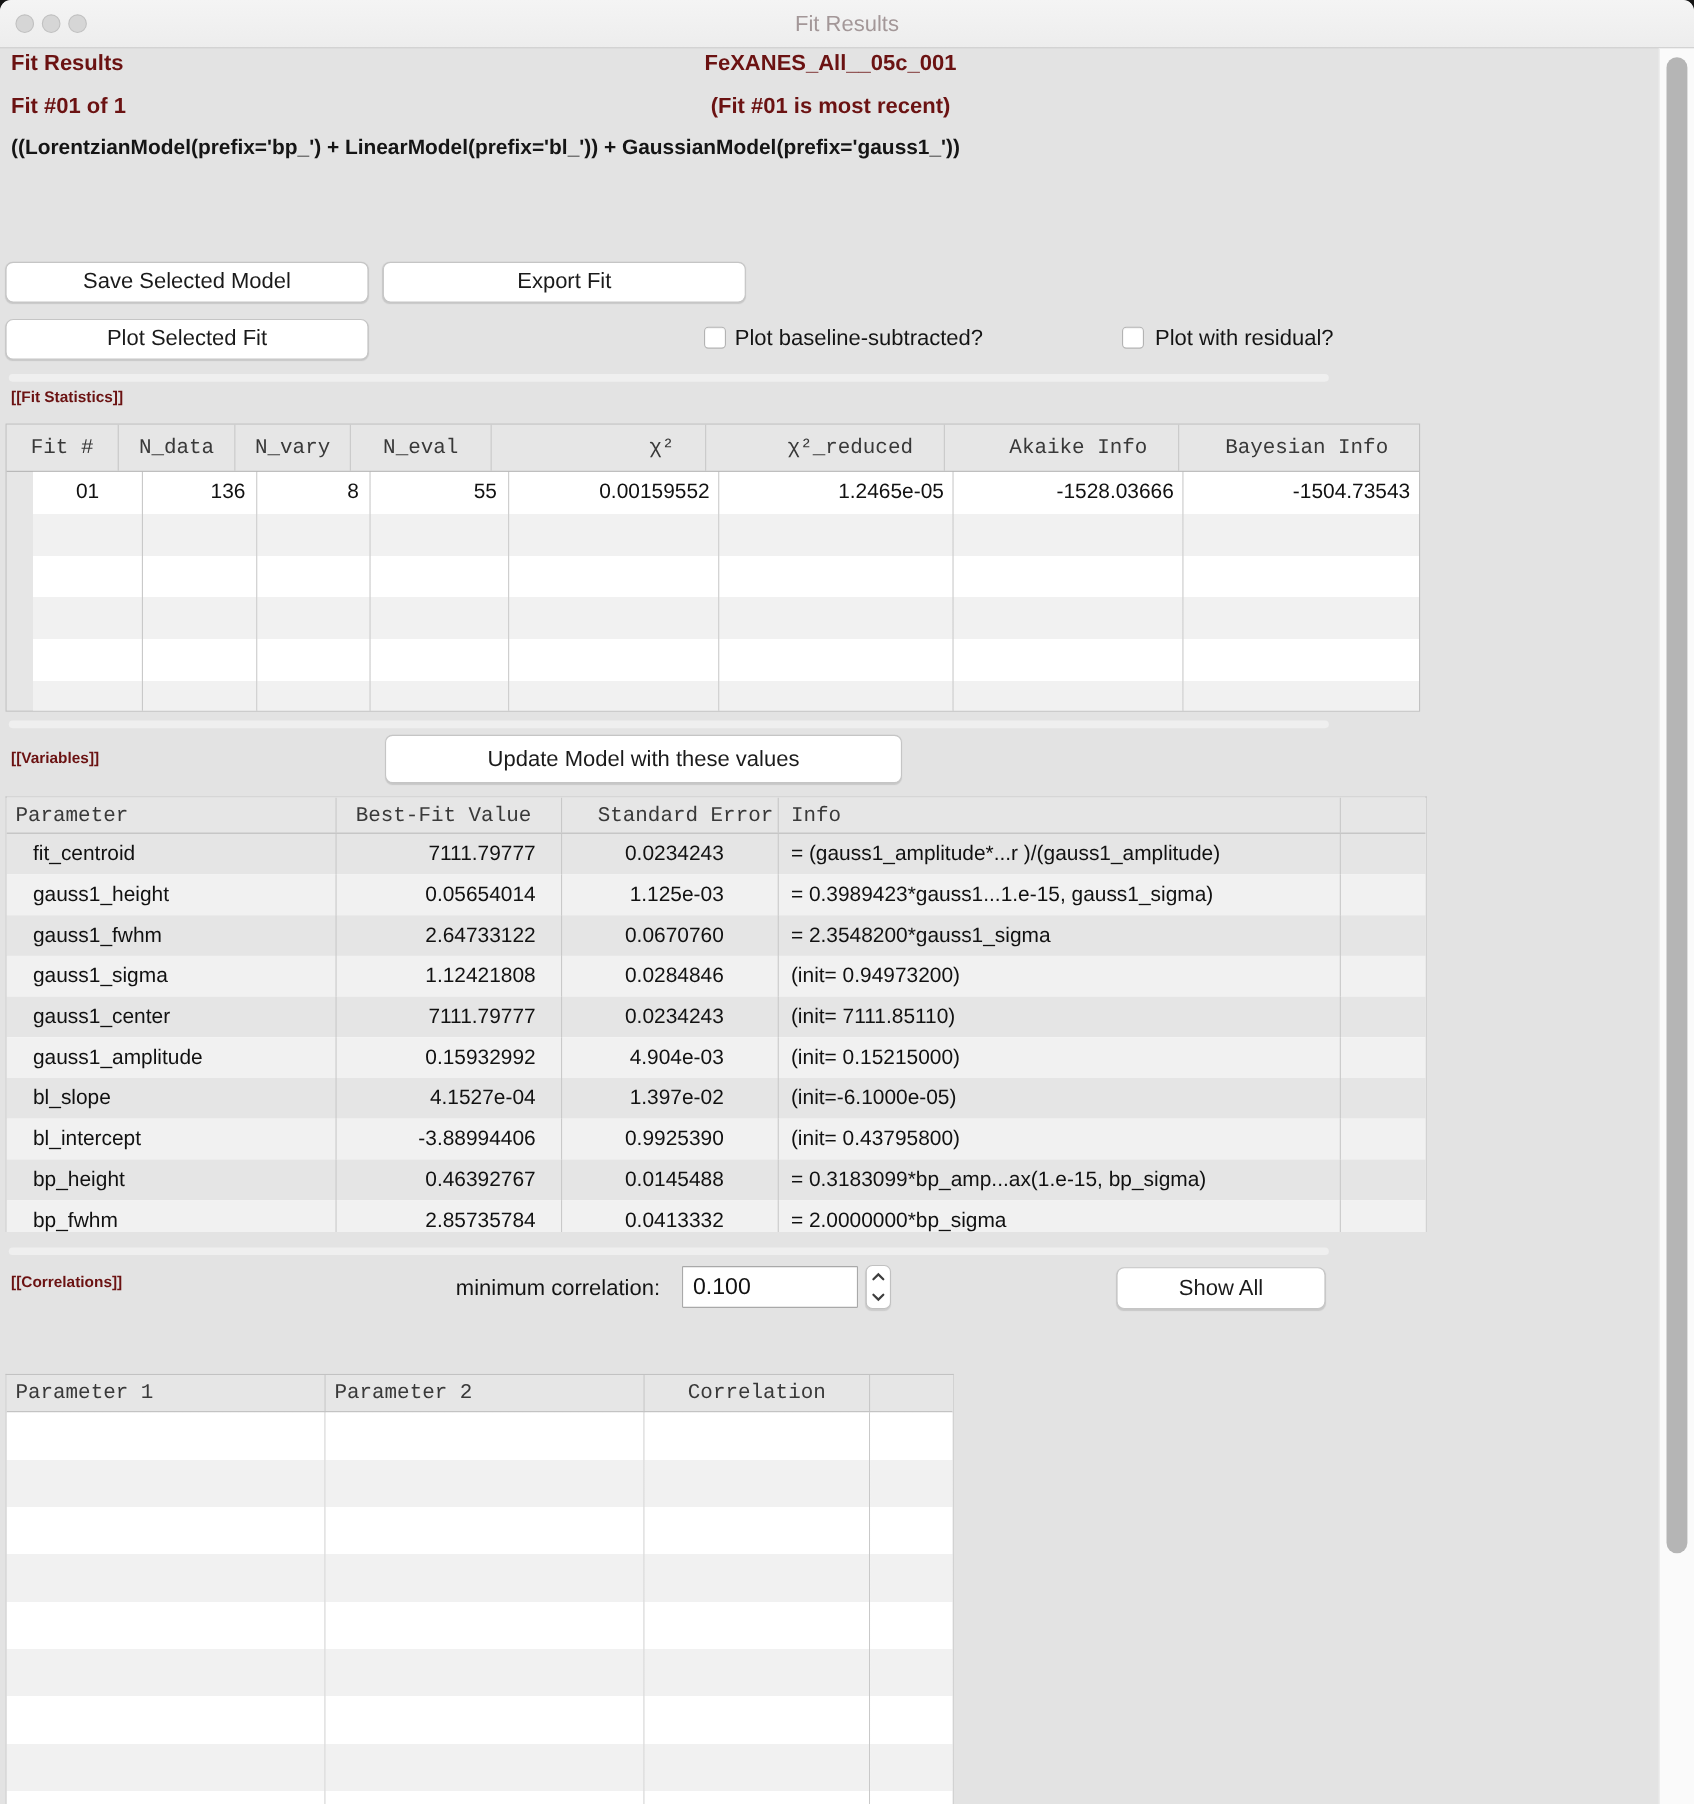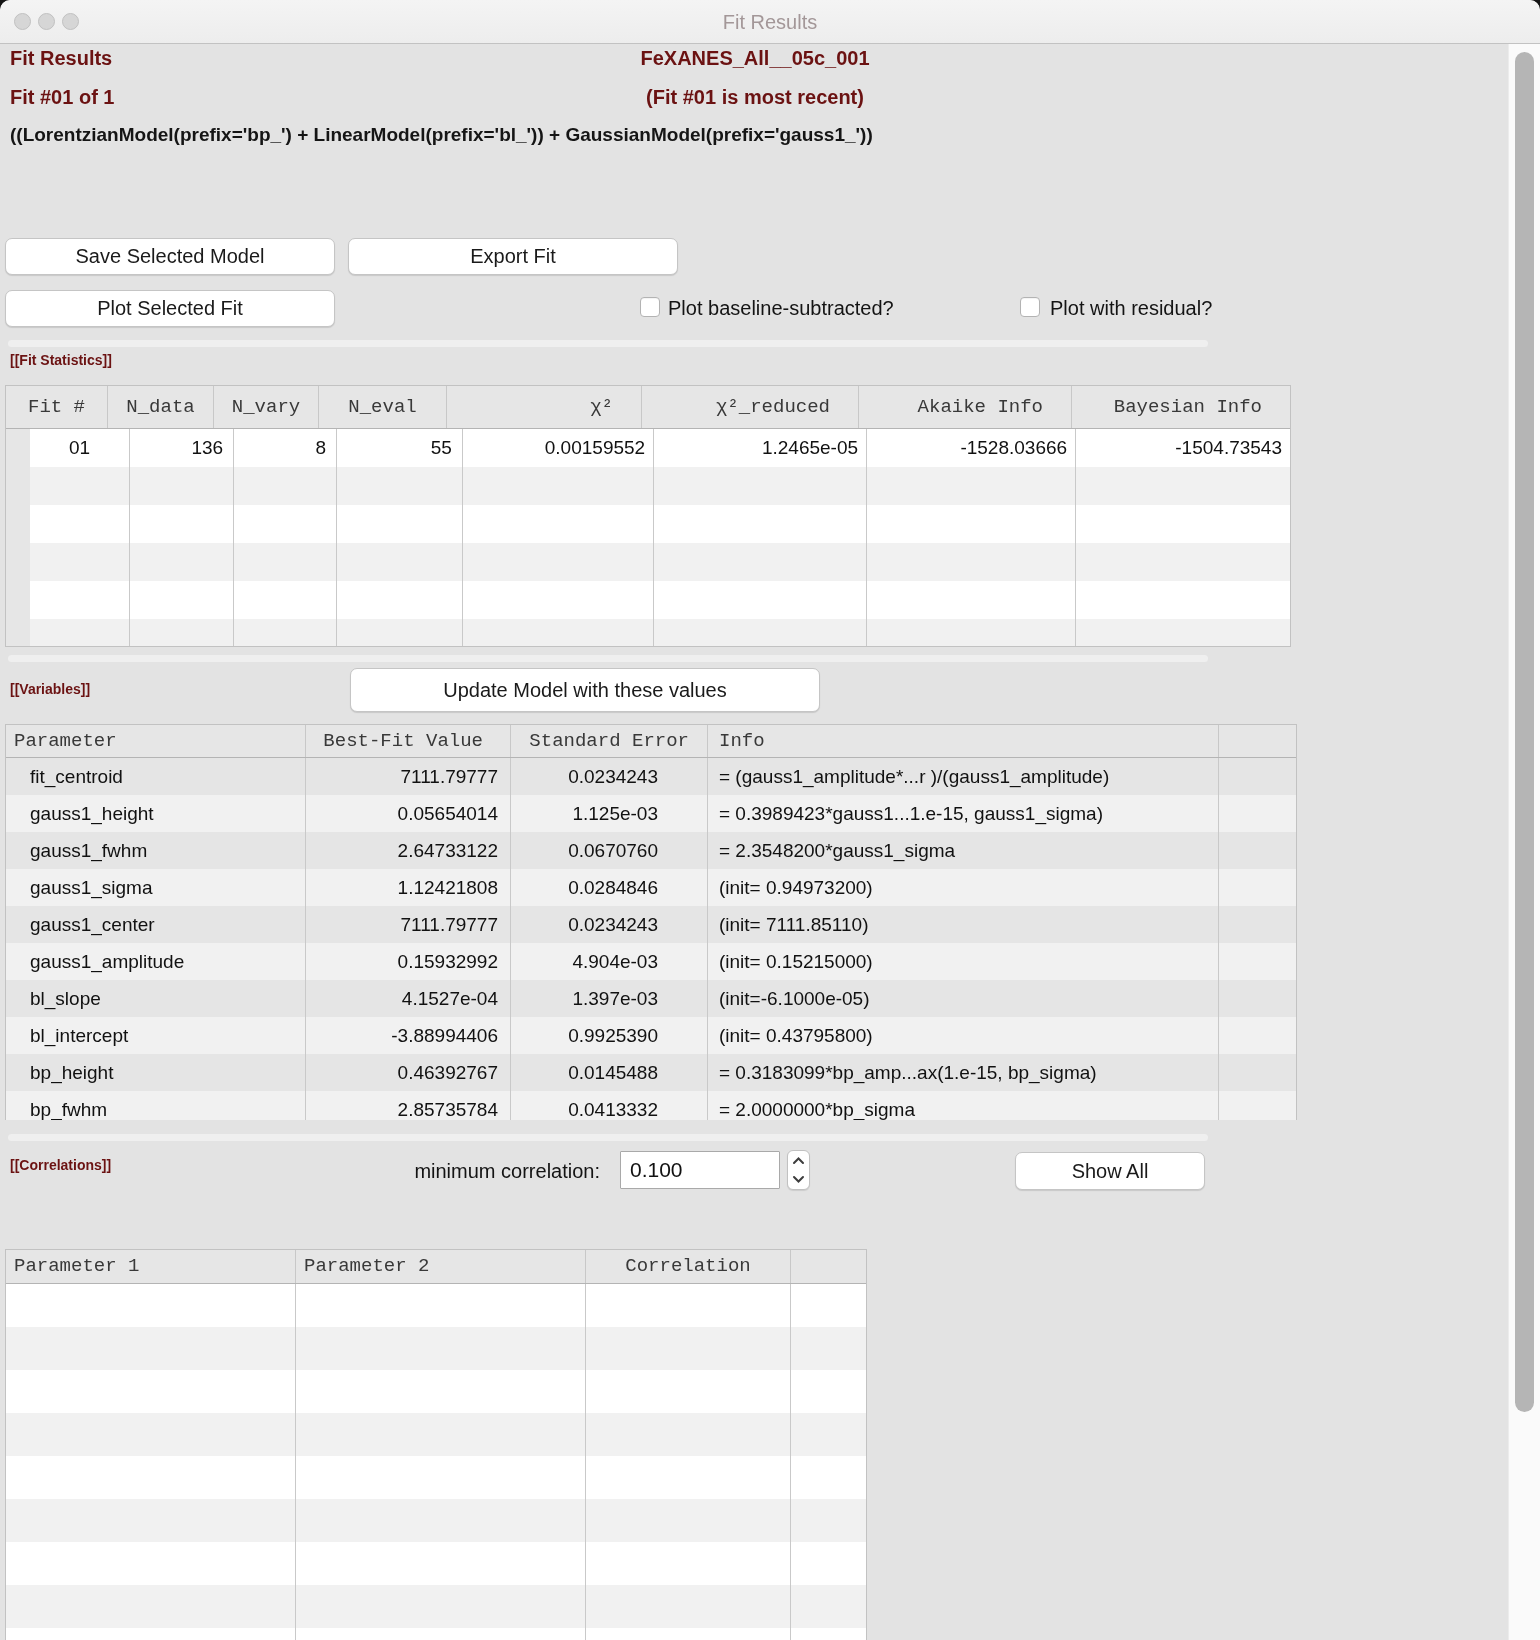--- a/index.html
+++ b/index.html
@@ -49,21 +49,21 @@
   
   .tbl { border:1px solid #c2c2c2; background:#e6e6e6; }
   .thead { display:flex; border-bottom:1px solid #b4b4b4; color:#393939; font-size:19px; }
   .thead .cell { border-right:1px solid #c8c8c8; height:100%; overflow:hidden; white-space:nowrap;font-family:Liberation Mono, monospace; }
   .thead .cell.last { border-right:none; }
   .hc { text-align:center; }
   .hr28 { text-align:right; padding-right:28px; }
   .hl8 { padding-left:8px; }
   .hl11 { padding-left:11px; }
   .hr27 { text-align:right; padding-right:27px; }
-  .hr14 { text-align:right; padding-right:18px; }
+  .hr14 { text-align:right; padding-right:4px; }
 
   
   #stats-table { left:5px; top:385px; width:1286px; }
   #stats-table .thead { height:43px; line-height:42px; }
   .stats-body { display:flex; height:217px;padding-left:24px; }
   .stats-col { height:100%; border-right:1px solid #c9c9c9;
     background: repeating-linear-gradient(180deg,#ffffff 0px,#ffffff 38px,#f1f1f1 38px,#f1f1f1 76px);
     font-size:19px; color:#111; }
   .stats-col.last { border-right:none; }
   .stats-val { height:38px; line-height:38px; white-space:nowrap; }
@@ -74,21 +74,21 @@
 
   
   #vars-table { left:5px; top:724px; width:1292px; height:396px; overflow:hidden; border-bottom:none; background:#fff; }
   #vars-table .thead { height:33px; line-height:32px; background:#e6e6e6; }
   .vrow { display:flex; height:37px; line-height:37px; font-size:19px; color:#111; background:#e5e5e5; }
   .vrow.alt { background:#f1f1f1; }
   .vrow .cell { border-right:1px solid #c9c9c9; height:100%; overflow:hidden; white-space:nowrap; }
   .vrow .cell.last { border-right:none; }
   .vc1{width:300px}.vc2{width:205px}.vc3{width:197px}.vc4{width:511px}.vc5{width:77px}
   .cell-param { padding-left:24px; }
-  .cell-best  { text-align:right; padding-right:12px; }
+  .cell-best  { text-align:right; padding-right:23px; }
   .cell-std   { text-align:right; padding-right:49px; }
   .cell-info  { padding-left:11px; }
 
   
   #min-corr-input { left:620px; top:1151px; width:160px; height:38px;
     border:1px solid #a9a9a9; background:#ffffff; font-family:"Liberation Sans",sans-serif;
     font-size:21px; color:#111; padding-left:9px; border-radius:1px; }
   #stepper { left:787px; top:1150px; width:23px; height:40px; background:#ffffff;
     border:1px solid #c1c1c1; border-radius:6px; box-shadow:0 1px 1px rgba(0,0,0,0.1);
     display:flex; flex-direction:column; }
@@ -227,21 +227,21 @@
     <div class="vrow alt">
       <div class="cell vc1 cell-param">gauss1_amplitude</div>
       <div class="cell vc2 cell-best">0.15932992</div>
       <div class="cell vc3 cell-std">4.904e-03</div>
       <div class="cell vc4 cell-info">(init= 0.15215000)</div>
       <div class="cell vc5 last"></div>
     </div>
     <div class="vrow">
       <div class="cell vc1 cell-param">bl_slope</div>
       <div class="cell vc2 cell-best">4.1527e-04</div>
-      <div class="cell vc3 cell-std">1.397e-03</div>
+      <div class="cell vc3 cell-std">1.397e-02</div>
       <div class="cell vc4 cell-info">(init=-6.1000e-05)</div>
       <div class="cell vc5 last"></div>
     </div>
     <div class="vrow alt">
       <div class="cell vc1 cell-param">bl_intercept</div>
       <div class="cell vc2 cell-best">-3.88994406</div>
       <div class="cell vc3 cell-std">0.9925390</div>
       <div class="cell vc4 cell-info">(init= 0.43795800)</div>
       <div class="cell vc5 last"></div>
     </div>

